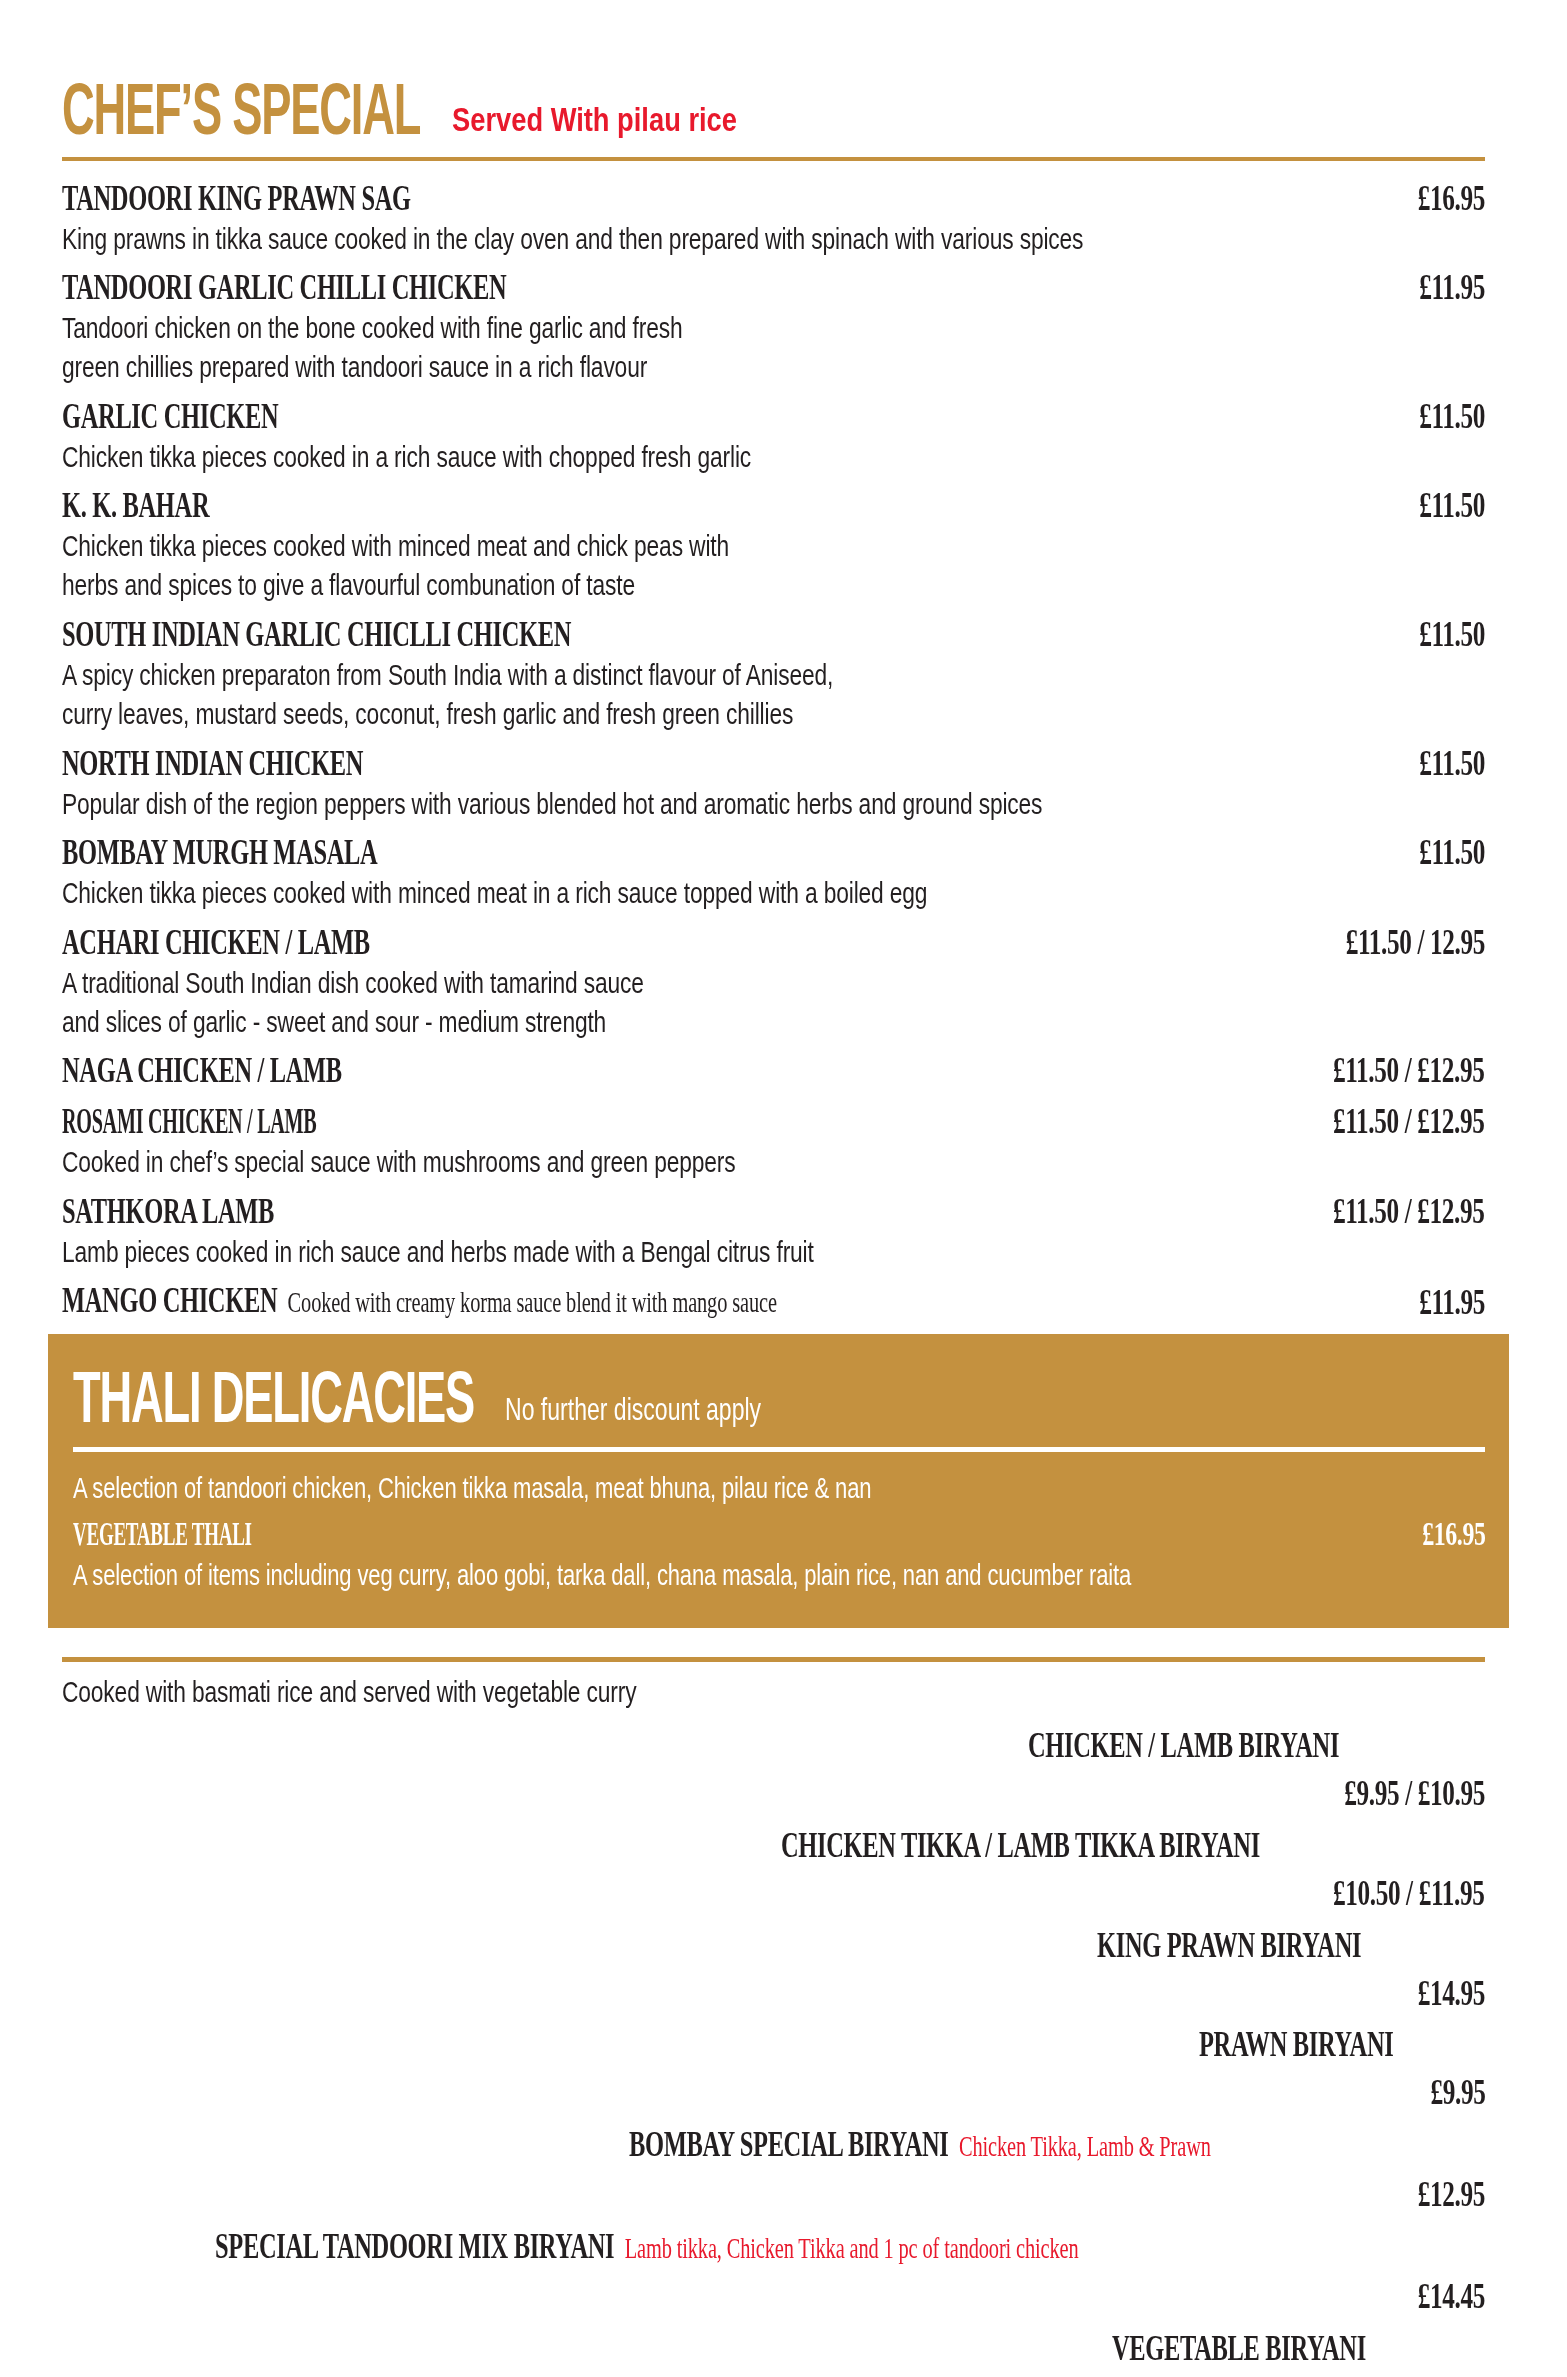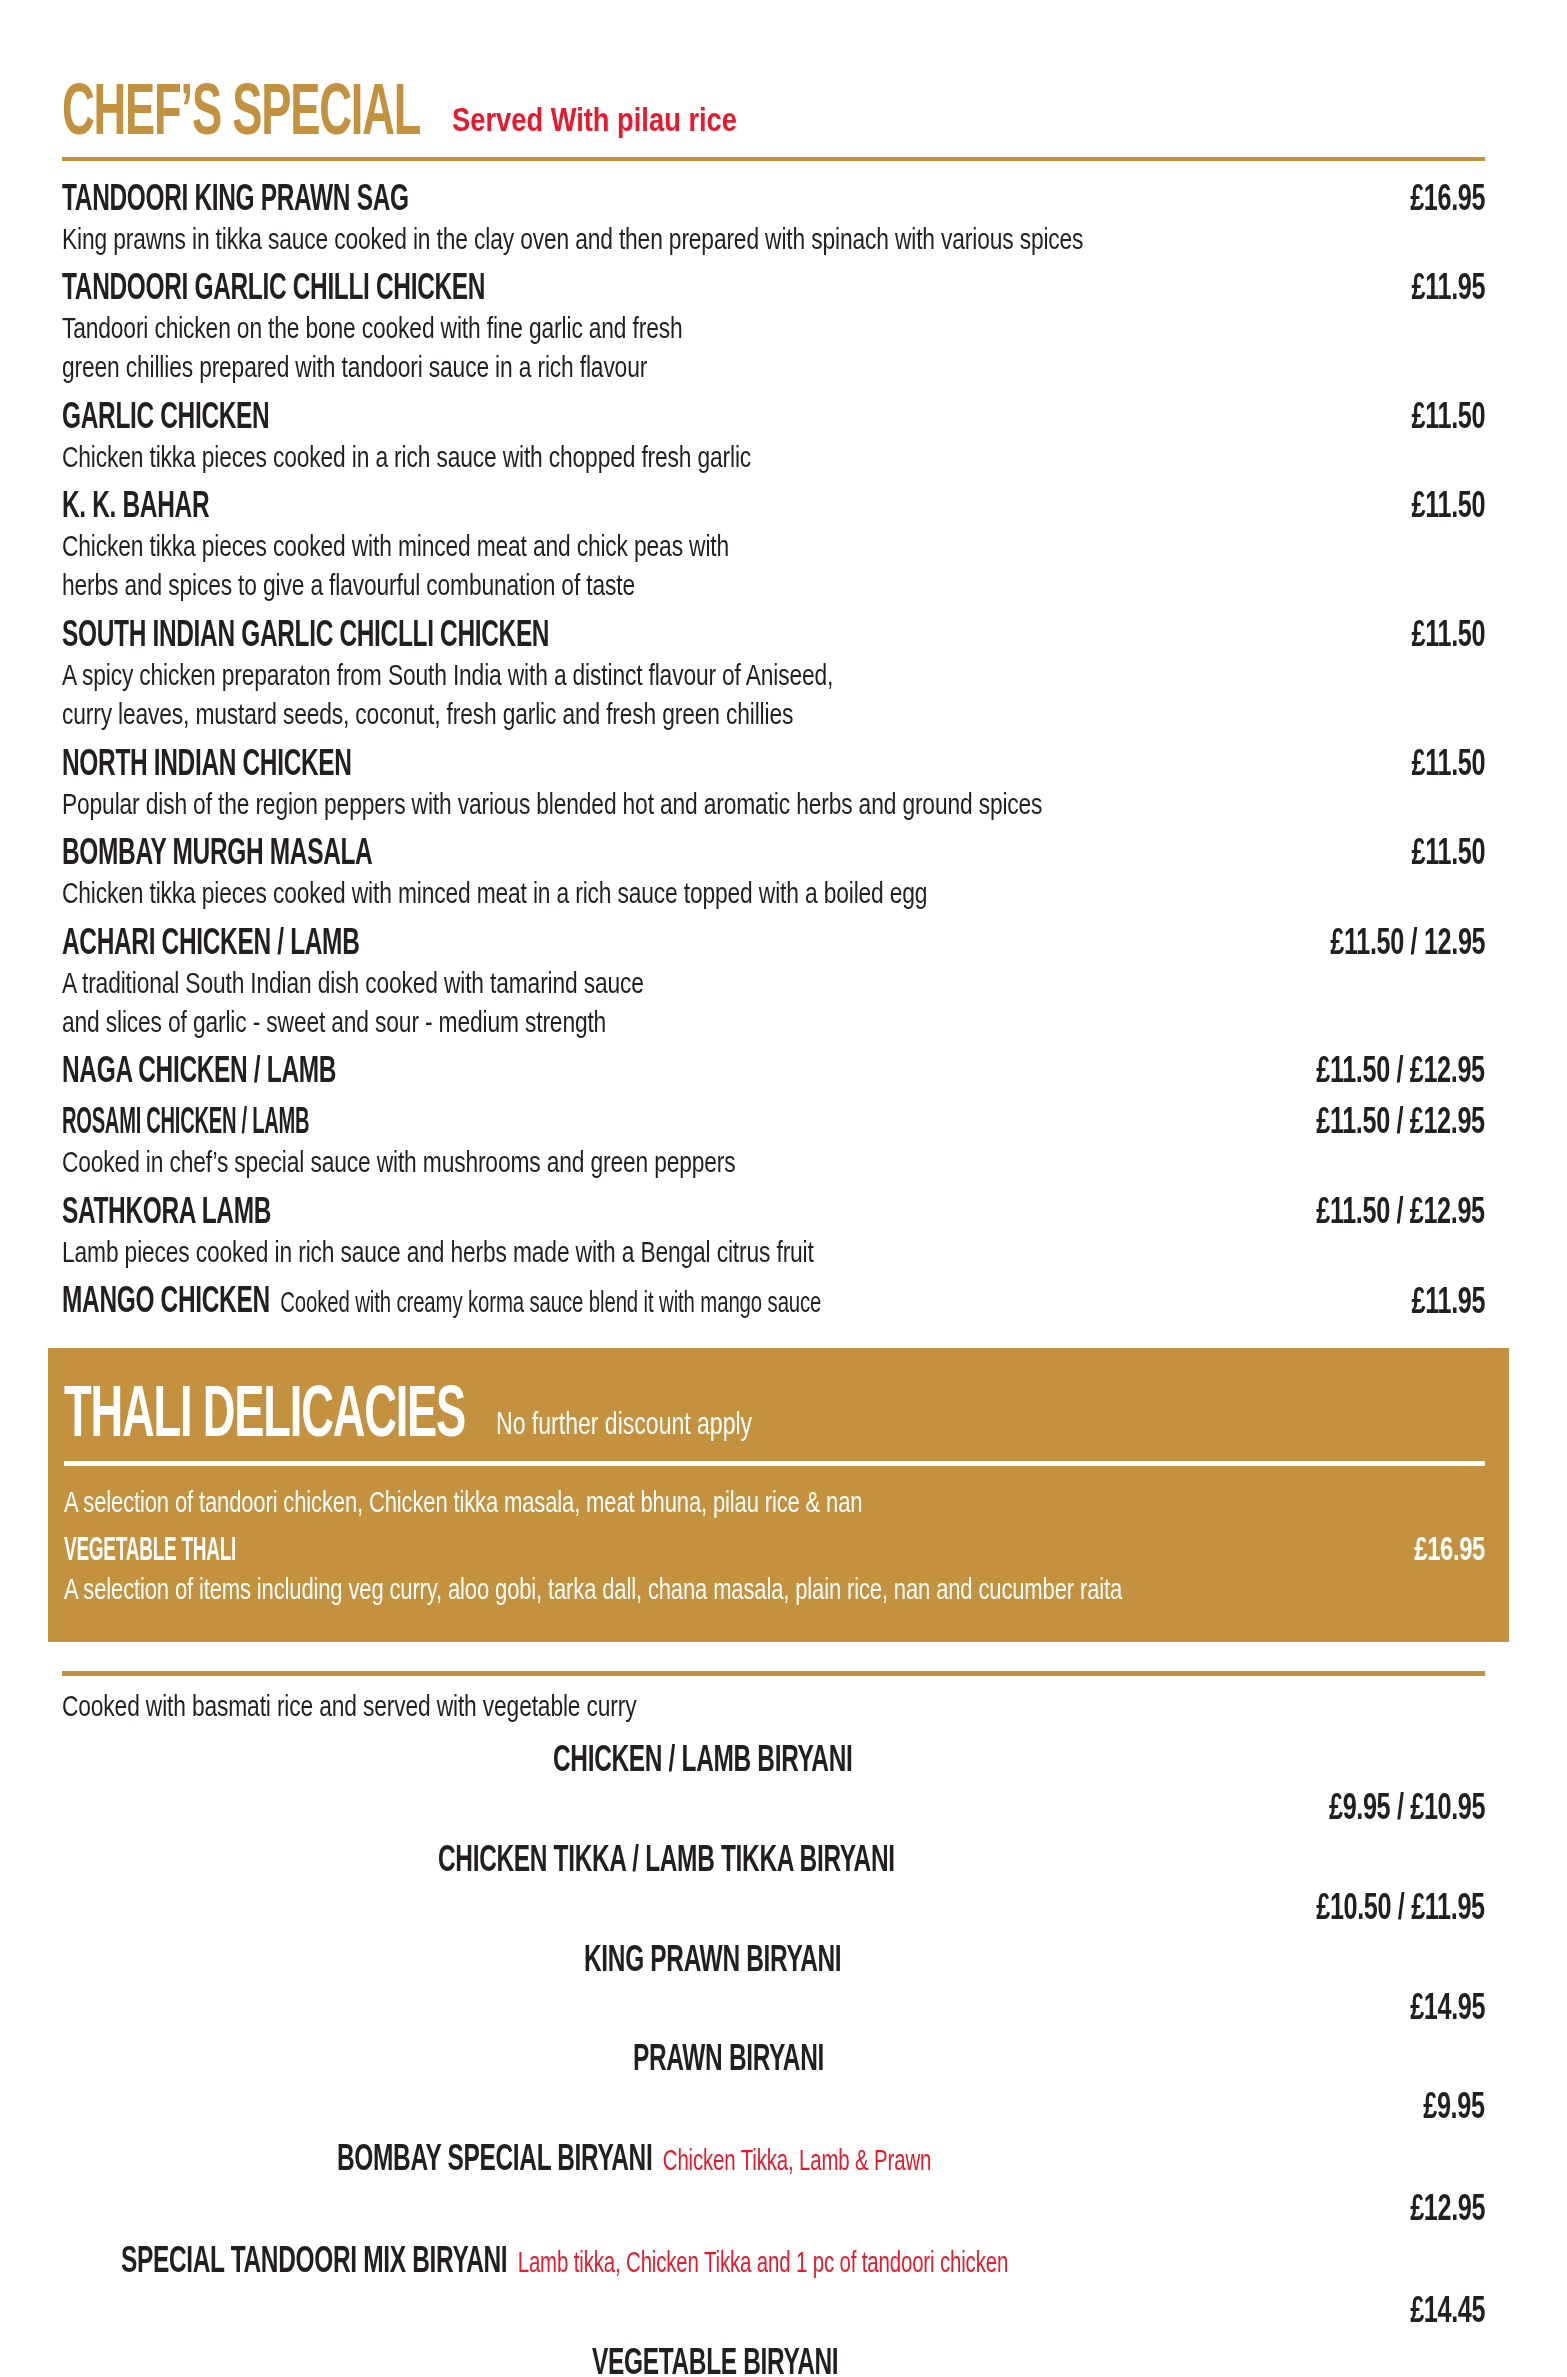--- a/index.html
+++ b/index.html
@@ -38,21 +38,21 @@
   }
   .sub-thali{
     left:432px;color:#ffffff;font-weight:400;font-size:32px;
     transform:scaleX(0.72);
   }
   .rule{height:4.8px;background:var(--gold);border:none;margin:9.6px 0 0 0;}
   .rule-white{height:5.7px;background:#ffffff;border:none;margin:11.5px 0 0 0;}
   
   .items{margin-top:15.3px;}
   .item{margin-bottom:8.6px;}
-  .row{display:flex;align-items:center;line-height:42px;}
+  .row{display:flex;align-items:flex-end;line-height:42px;font-family:Liberation Serif, serif;}
   .left{
     display:flex;align-items:baseline;white-space:nowrap;
     transform:scaleX(0.68);transform-origin:left bottom;
   }
   .left.tight{transform:scaleX(0.56);}
   .name{font-size:36px;font-weight:700;letter-spacing:-0.5px;}
   .note{font-size:30px;font-weight:400;margin-left:15.3px;letter-spacing:-0.2px;}
   .note.red{color:var(--red);}
   .note.text{color:var(--ink);}
   .price{
@@ -62,22 +62,22 @@
   }
   .desc{
     font-size:30px;font-weight:400;line-height:39px;
     letter-spacing:-0.2px;white-space:nowrap;
     transform:scaleX(0.76);transform-origin:left top;
     color:var(--ink);
   }
   
   .band{
     background:var(--gold);
-    margin:25px -24px 0 -14.3px;
-    padding:25px 24px 27px 16px;
+    margin:11px -24px 0 -14.3px;
+    padding:25px 24px 27px 25px;
     color:#ffffff;
   }
   .band .items{margin-top:15.3px;}
   .band .item{margin-bottom:5.7px;}
   .band .name{font-size:34px;color:#ffffff;}
   .band .price{color:#ffffff;font-size:34px;}
   .band .desc{color:#ffffff;font-size:29px;line-height:40px;}
   
   .biryani{margin-top:29px;}
   .biryani .intro{margin-top:9.6px;line-height:42px;}

